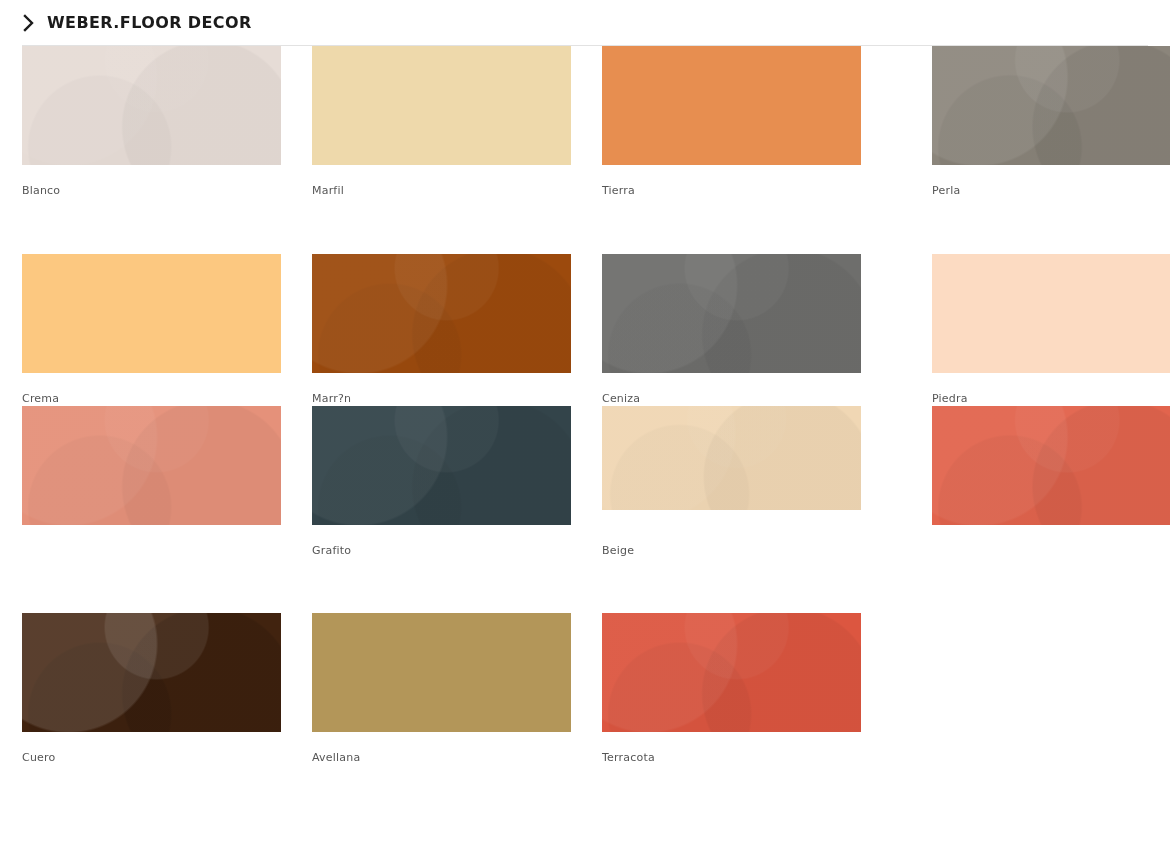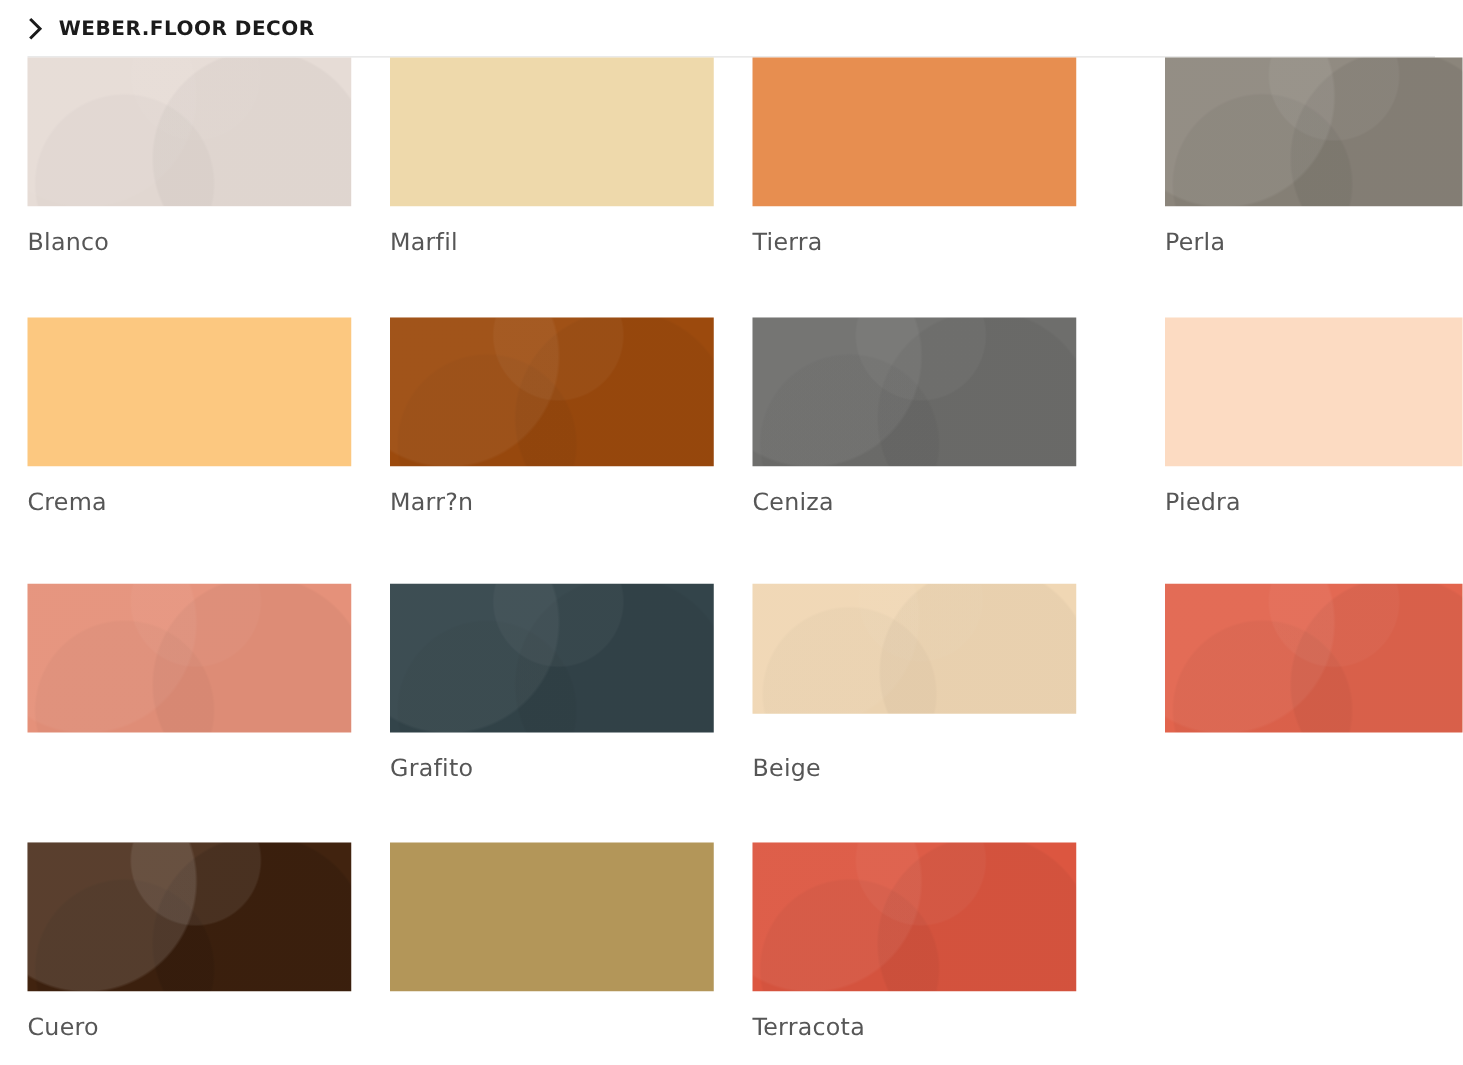--- a/index.html
+++ b/index.html
@@ -87,30 +87,30 @@
   .swatch-chip .tex {
     position: absolute;
     inset: 0;
     pointer-events: none;
   }
   .swatch-chip.short { height: 104px; }
 
   .swatch-label {
     margin-top: 20px;
     font-family: "DejaVu Sans", sans-serif;
-    font-size: 19px;
+    font-size: 11px;
     color: #565656;
     letter-spacing: 0.2px;
     line-height: 1;
     white-space: nowrap;
   }
 
   
   .swatch-row.r0 { height: 208px; }
-  .swatch-row.r1 { height: 213px; }
+  .swatch-row.r1 { height: 152px; }
   .swatch-row.r2 { height: 207px; }
   .swatch-row.r3 { height: 206px; }
 
   .swatch-row.r2 .swatch-cell.col2 .swatch-label { margin-top: 35px; }
 </style>
 </head>
 <body>
 
 <div class="section-header">
   <span class="chevron">
@@ -207,20 +207,21 @@
     <div class="swatch-cell col0">
       <div class="swatch-chip" style="background: rgb(65, 35, 15);">
           <span class="tex" style="background-image: radial-gradient(circle at 18% 26%, rgba(255, 255, 255, 0.13) 0px, rgba(255, 255, 255, 0.13) 38%, rgba(0, 0, 0, 0) 39%), radial-gradient(circle at 72% 68%, rgba(0, 0, 0, 0.11) 0px, rgba(0, 0, 0, 0.11) 42%, rgba(0, 0, 0, 0) 43%), radial-gradient(circle at 52% 12%, rgba(255, 255, 255, 0.09) 0px, rgba(255, 255, 255, 0.09) 30%, rgba(0, 0, 0, 0) 31%), radial-gradient(circle at 30% 85%, rgba(0, 0, 0, 0.086) 0px, rgba(0, 0, 0, 0.086) 34%, rgba(0, 0, 0, 0) 35%); background-size: 100% 100%, 100% 100%, 100% 100%, 100% 100%;"></span>
         </div>
       <div class="swatch-label">Cuero</div>
     </div>
     <div class="swatch-cell col1">
       <div class="swatch-chip" style="background: rgb(179, 150, 89);">
           <span class="tex"></span>
         </div>
+      <div class="swatch-label">Avellana</div>
     </div>
     <div class="swatch-cell col2">
       <div class="swatch-chip" style="background: rgb(220, 86, 64);">
           <span class="tex" style="background-image: radial-gradient(circle at 18% 26%, rgba(255, 255, 255, 0.05) 0px, rgba(255, 255, 255, 0.05) 38%, rgba(0, 0, 0, 0) 39%), radial-gradient(circle at 72% 68%, rgba(0, 0, 0, 0.043) 0px, rgba(0, 0, 0, 0.043) 42%, rgba(0, 0, 0, 0) 43%), radial-gradient(circle at 52% 12%, rgba(255, 255, 255, 0.035) 0px, rgba(255, 255, 255, 0.035) 30%, rgba(0, 0, 0, 0) 31%), radial-gradient(circle at 30% 85%, rgba(0, 0, 0, 0.035) 0px, rgba(0, 0, 0, 0.035) 34%, rgba(0, 0, 0, 0) 35%); background-size: 100% 100%, 100% 100%, 100% 100%, 100% 100%;"></span>
         </div>
       <div class="swatch-label">Terracota</div>
     </div>
   </div>
 
 </div>

